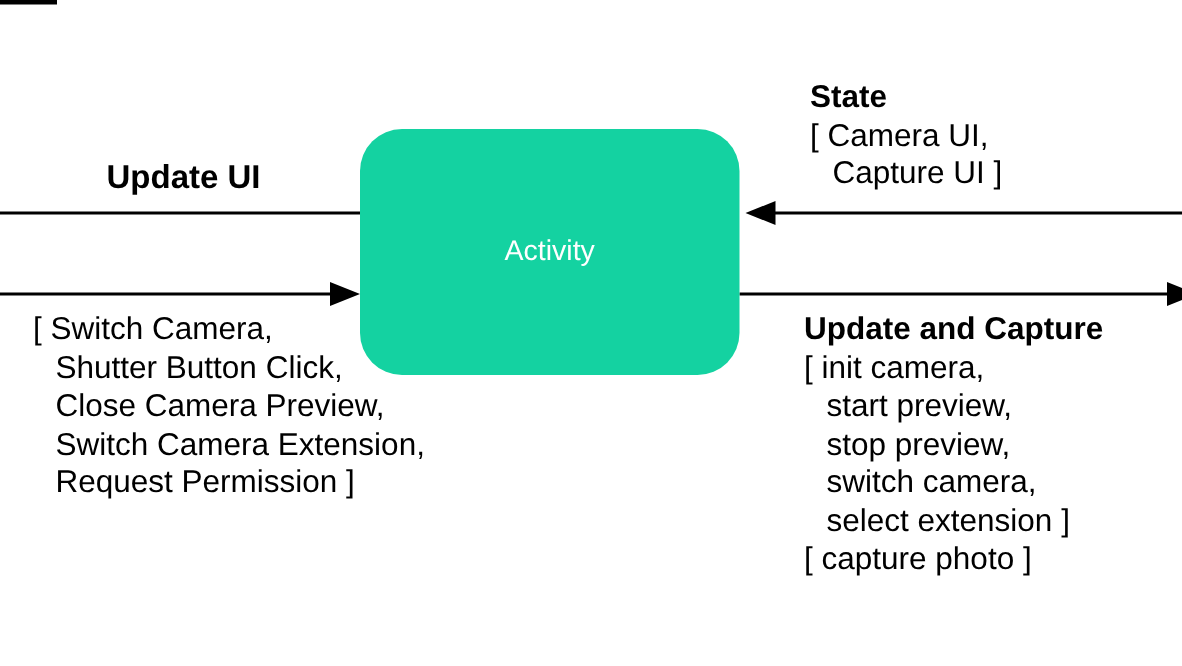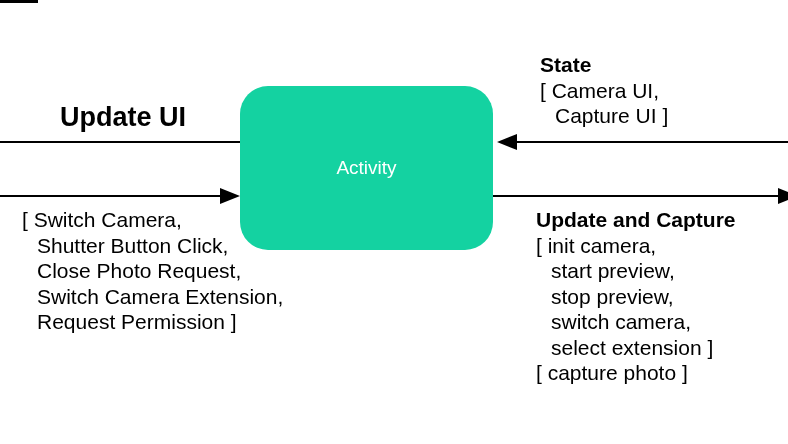--- a/index.html
+++ b/index.html
@@ -39,22 +39,22 @@
     background: #14D2A1;
     color: #ffffff;
     display: flex;
     align-items: center;
     justify-content: center;
     font-size: 19px;
   }
   .heading { font-weight: bold; }
   .lbl-update-ui {
     position: absolute;
-    left: 60px; top: 105px;
-    font-size: 27px;
+    left: 71px; top: 105px;
+    font-size: 22px;
     line-height: 25.5px;
   }
   .textblock {
     position: absolute;
     font-size: 21px;
     line-height: 25.5px;
   }
   .tb-state      { left: 540px; top: 52px; }
   .tb-actions    { left: 22px;  top: 207px; }
   .tb-camera-ops { left: 536px; top: 207px; }
@@ -85,21 +85,21 @@
 
   <div class="textblock tb-state">
     <div class="heading">State</div>
     <div class="bodyline">[ Camera UI,</div>
     <div class="bodyline indent">Capture UI ]</div>
   </div>
 
   <div class="textblock tb-actions">
     <div class="bodyline">[ Switch Camera,</div>
     <div class="bodyline indent">Shutter Button Click,</div>
-    <div class="bodyline indent">Close Photo Request,</div>
+    <div class="bodyline indent">Close Camera Preview,</div>
     <div class="bodyline indent">Switch Camera Extension,</div>
     <div class="bodyline indent">Request Permission ]</div>
   </div>
 
   <div class="textblock tb-camera-ops">
     <div class="heading">Update and Capture</div>
     <div class="bodyline">[ init camera,</div>
     <div class="bodyline indent">start preview,</div>
     <div class="bodyline indent">stop preview,</div>
     <div class="bodyline indent">switch camera,</div>

